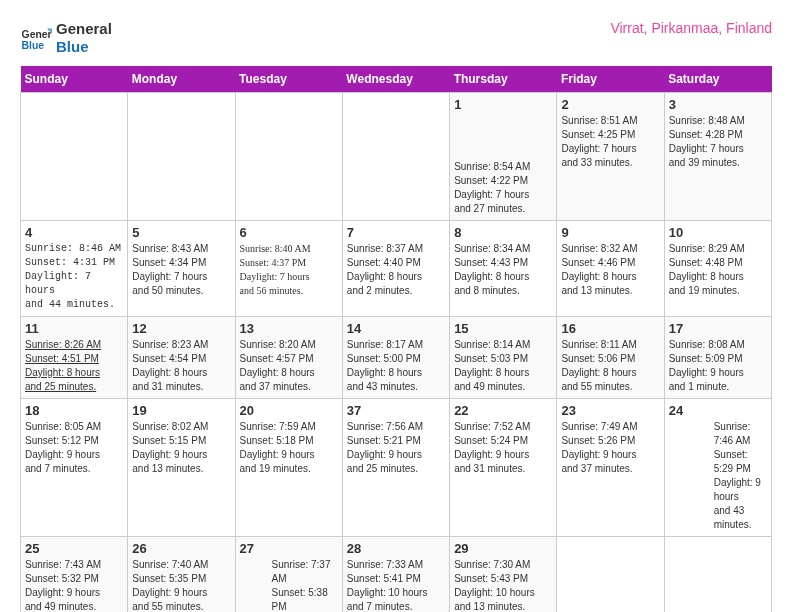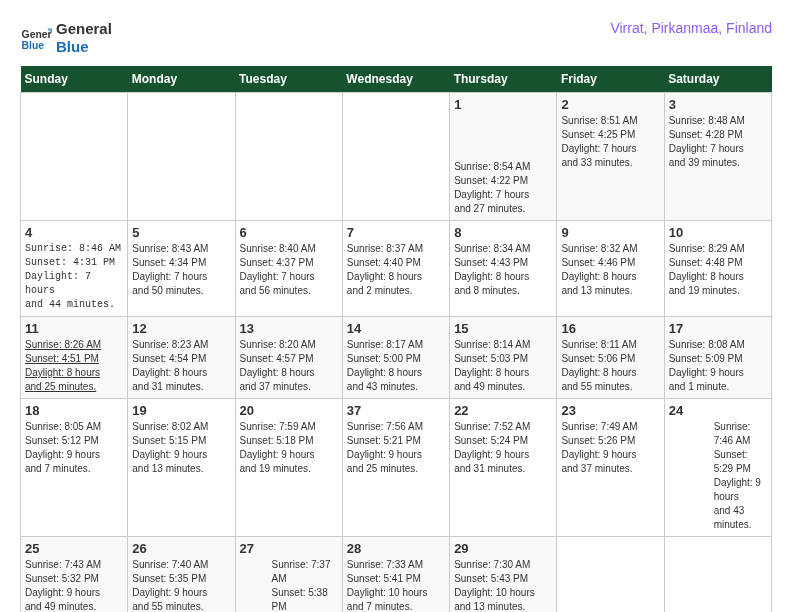--- a/index.html
+++ b/index.html
@@ -28,29 +28,29 @@
     .title-section {
       text-align: right;
     }
     .month-title {
       font-size: 36px;
       font-weight: bold;
       color: #333;
     }
     .subtitle {
       font-size: 14px;
-      color: #8b5cf6;
+      color: #ec4899;
     }
     table {
       width: 100%;
       border-collapse: collapse;
       font-size: 11px;
     }
     thead tr th {
-      background-color: #14532d;
+      background-color: #a21caf;
       color: #fff;
       padding: 6px 4px;
       text-align: left;
       font-size: 12px;
       font-weight: bold;
     }
     tbody tr td {
       border: 1px solid #ccc;
       vertical-align: top;
       padding: 4px;
@@ -148,21 +148,21 @@
         </td>
         <td>
           <span class="day-number">5</span>
           <div class="day-info" style="white-space: pre-line;">Sunrise: 8:43 AM
 Sunset: 4:34 PM
 Daylight: 7 hours
 and 50 minutes.</div>
         </td>
         <td>
           <span class="day-number">6</span>
-          <div class="day-info" style="white-space: pre-line;">Sunrise: 8:40 AM
+          <div class="day-info" style="white-space: pre-line; font-family: Liberation Serif, serif;">Sunrise: 8:40 AM
 Sunset: 4:37 PM
 Daylight: 7 hours
 and 56 minutes.</div>
         </td>
         <td>
           <span class="day-number">7</span>
           <div class="day-info" style="white-space: pre-line;">Sunrise: 8:37 AM
 Sunset: 4:40 PM
 Daylight: 8 hours
 and 2 minutes.</div>

